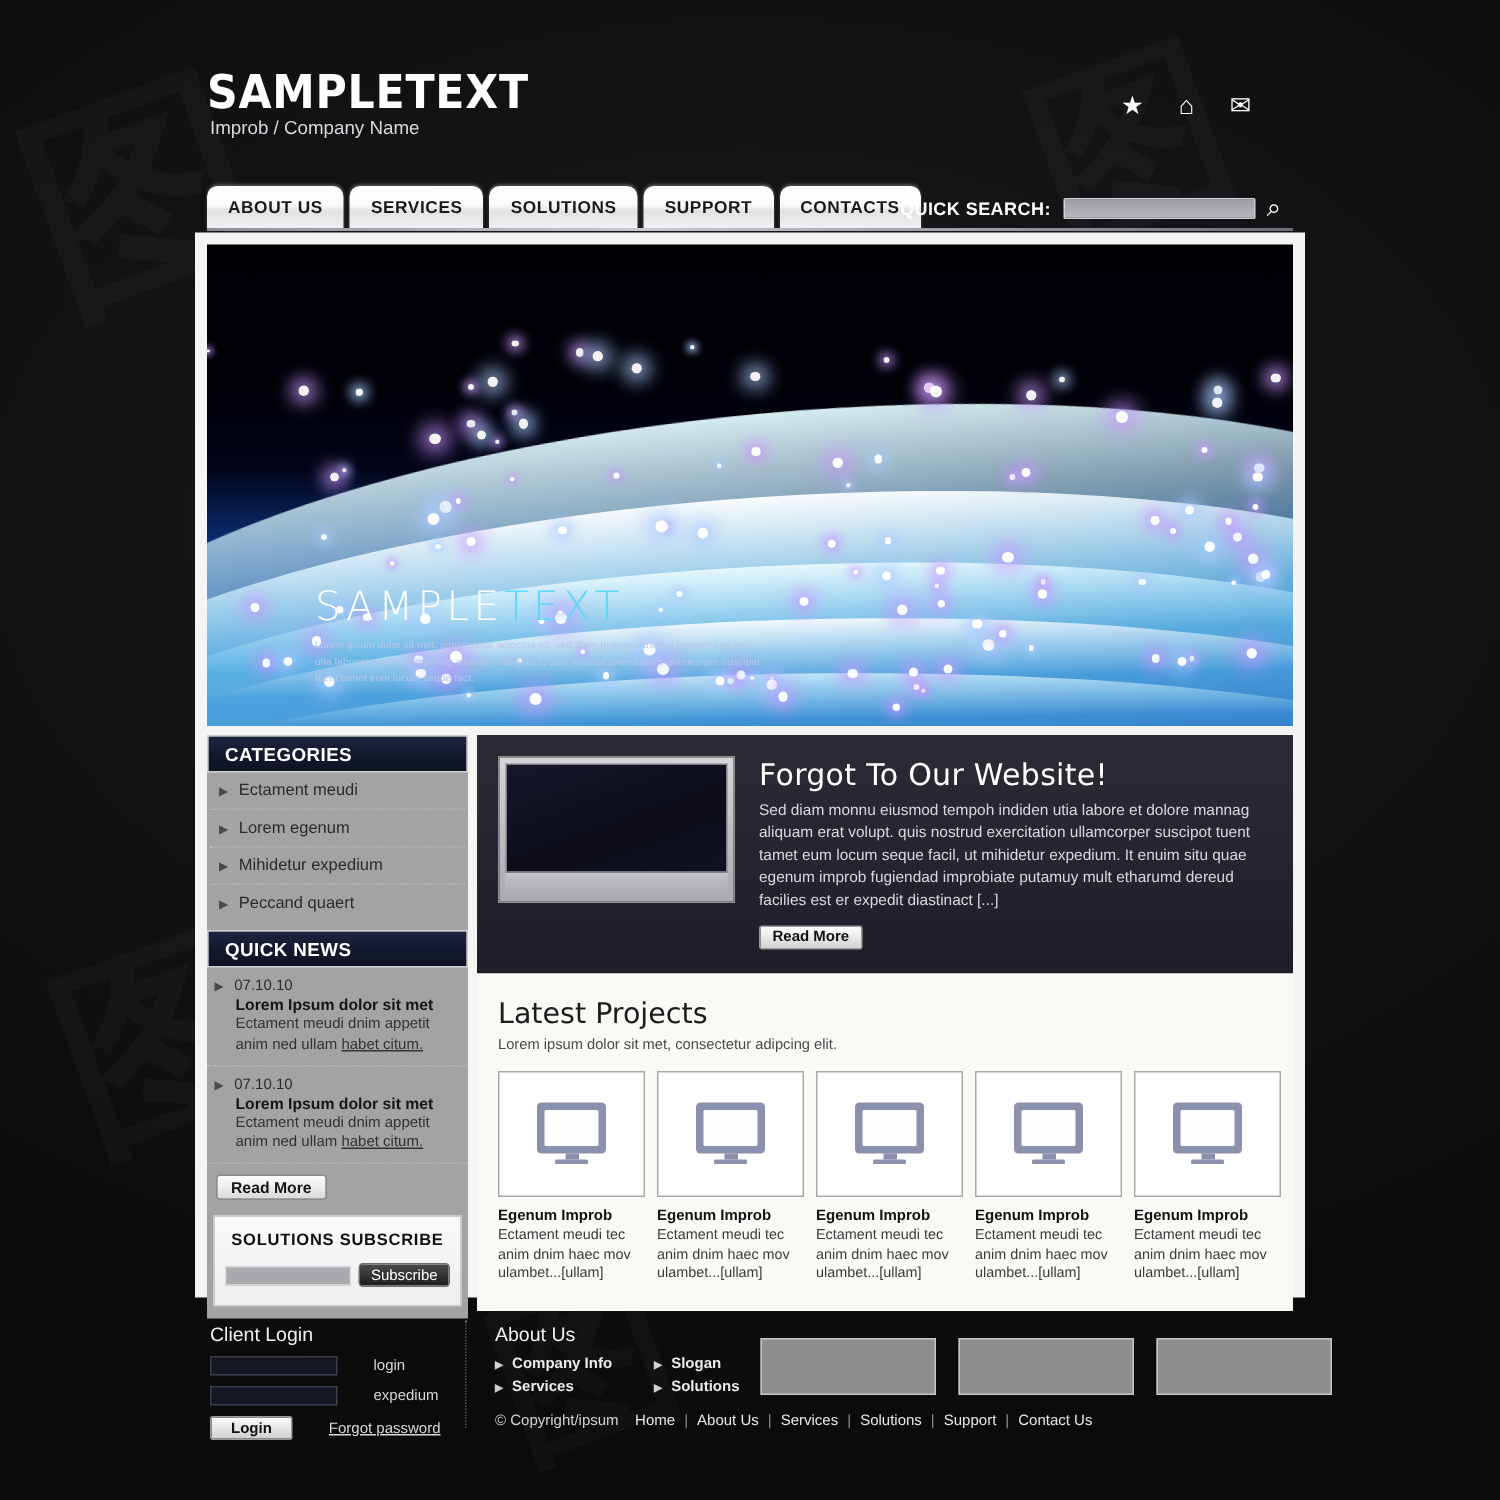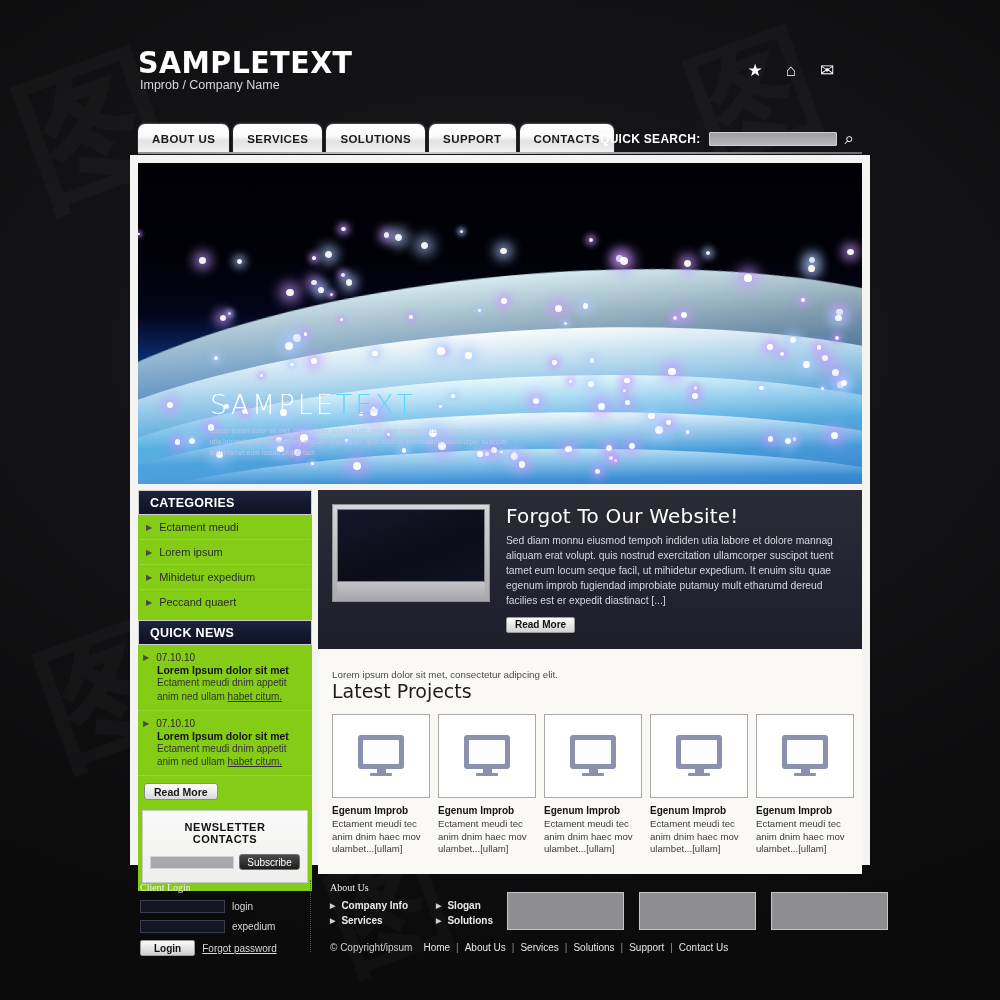--- a/index.html
+++ b/index.html
@@ -118,21 +118,21 @@
                 font-family: "DejaVu Sans", sans-serif; line-height: 1; }
   #hero-title .w { color: #ffffff; }
   #hero-title .c { color: #5fd8f5; }
   #hero-sub { margin-top: 8px; width: 300px; color: #b9c7e8; font-size: 6.6px; line-height: 1.65;
               letter-spacing: 0.15px; }
 
   
   #content { display: flex; gap: 6px; margin-top: 6px; width: 724px; }
 
   
-  #sidebar { width: 174px; background: #84cc16; }
+  #sidebar { width: 174px; background: #a3a3a3; }
   .panel-head {
     height: 25px; display: flex; align-items: center; padding-left: 11px;
     background: linear-gradient(180deg,#1c2440,#141a2e 50%,#0e1324);
     border: 1px solid #cfcfcf;
     color: #fff; font-size: 12.5px; font-weight: bold; letter-spacing: 0.3px;
   }
   .cat-list { padding: 0 2px; }
   .cat-item {
     display: flex; align-items: center; gap: 7px;
     padding: 6px 4px 6px 6px;
@@ -216,22 +216,22 @@
               display: flex; align-items: center; justify-content: center; }
   .mon-screen { width: 36px; height: 24px; background: #fdfdfd; border-radius: 1px; }
   .mon-neck { width: 9px; height: 4px; background: #8b90ac; margin: 0 auto; }
   .mon-foot { width: 22px; height: 3px; background: #8b90ac; border-radius: 1px; margin: 0 auto; }
   .p-name { margin-top: 7px; color: #111; font-size: 10px; font-weight: bold; }
   .p-desc { margin-top: 2px; color: #3b3b3b; font-size: 9.6px; line-height: 1.35; }
 
   
   #footer { position: absolute; left: 0; top: 872px; width: 1000px; height: 128px; }
   #f-login { position: absolute; left: 140px; top: 10px; width: 160px; }
-  .f-h { color: #f0f0f2; font-size: 10px; font-family: Liberation Serif, serif; }
-  .f-row { margin-top: 7px; display: flex; align-items: center; gap: 7px; }
+  .f-h { color: #f0f0f2; font-size: 13px; font-family: Liberation Sans, sans-serif; }
+  .f-row { margin-top: 7px; display: flex; align-items: center; gap: 24px; }
   .f-input { width: 85px; height: 13px; background: #141622; border: 1px solid #3a3d4e; outline: none;
              font-size: 9px; color: #ddd; padding: 0 3px; }
   .f-lab { color: #d6d6da; font-size: 10px; }
   #f-login-btn {
     height: 16px; padding: 0 13px; display: flex; align-items: center; justify-content: center;
     background: linear-gradient(180deg,#fbfbfb,#e6e6e6 50%,#cfcfcf);
     border: 1px solid #9a9a9a; border-radius: 2px;
     color: #111; font-size: 10px; font-weight: bold; cursor: pointer;
   }
   #f-forgot { color: #d8d8dc; font-size: 10px; text-decoration: underline; cursor: pointer; }
@@ -430,21 +430,21 @@
 
       <div id="sidebar">
         <div class="panel-head">CATEGORIES</div>
         <div class="cat-list">
           <div class="cat-item">
             <span class="arrow">▶</span>
             <span>Ectament meudi</span>
           </div>
           <div class="cat-item">
             <span class="arrow">▶</span>
-            <span>Lorem ipsum</span>
+            <span>Lorem egenum</span>
           </div>
           <div class="cat-item">
             <span class="arrow">▶</span>
             <span>Mihidetur expedium</span>
           </div>
           <div class="cat-item">
             <span class="arrow">▶</span>
             <span>Peccand quaert</span>
           </div>
         </div>
@@ -464,21 +464,21 @@
             <span class="arrow">▶</span>
             <span>07.10.10</span>
           </div>
           <div class="news-title">Lorem Ipsum dolor sit met</div>
           <div class="news-body"><span>Ectament meudi dnim appetit anim ned ullam </span><u>habet citum.</u></div>
         </div>
 
         <div class="btn-light">Read More</div>
 
         <div id="newsletter">
-          <div id="nl-title">NEWSLETTER CONTACTS</div>
+          <div id="nl-title">SOLUTIONS SUBSCRIBE</div>
           <div id="nl-row">
             <input id="nl-input" type="text" placeholder="" style="">
             <div id="nl-btn">Subscribe</div>
           </div>
         </div>
       </div>
 
       <div id="main">
 
         <div id="welcome">
@@ -489,22 +489,22 @@
           <div id="welcome-text">
             <div id="w-title">Forgot To Our Website!</div>
             <div id="w-body">
               <p>Sed diam monnu eiusmod tempoh indiden utia labore et dolore mannag aliquam erat volupt. quis nostrud exercitation ullamcorper suscipot tuent tamet eum locum seque facil, ut mihidetur expedium. It enuim situ quae egenum improb fugiendad improbiate putamuy mult etharumd dereud facilies est er expedit diastinact [...]</p>
             </div>
             <div class="btn-sm">Read More</div>
           </div>
         </div>
 
         <div id="projects">
+          <div id="p-title">Latest Projects</div>
           <div id="p-sub">Lorem ipsum dolor sit met, consectetur adipcing elit.</div>
-          <div id="p-title">Latest Projects</div>
           <div id="p-grid">
 
             <div class="p-card">
               <div class="p-thumb">
                 <div class="mon">
                   <div class="mon-body">
                       <div class="mon-screen"></div>
                     </div>
                   <div class="mon-neck"></div>
                     <div class="mon-foot"></div>

